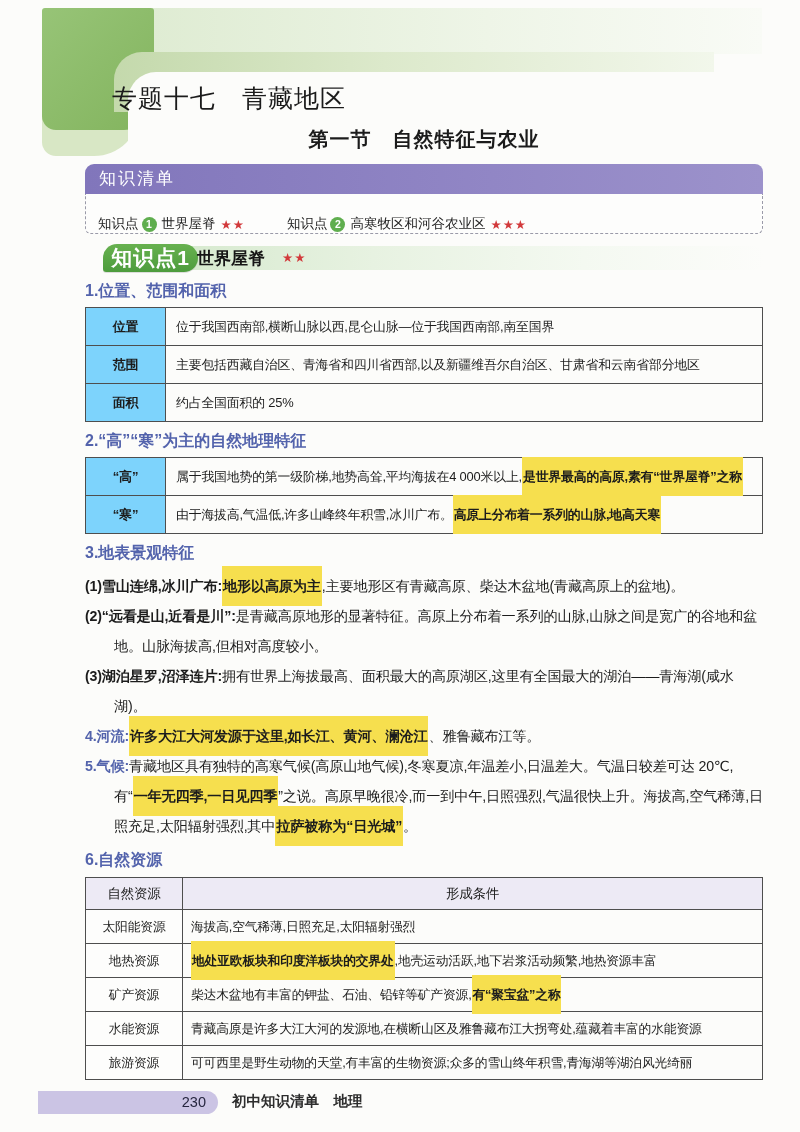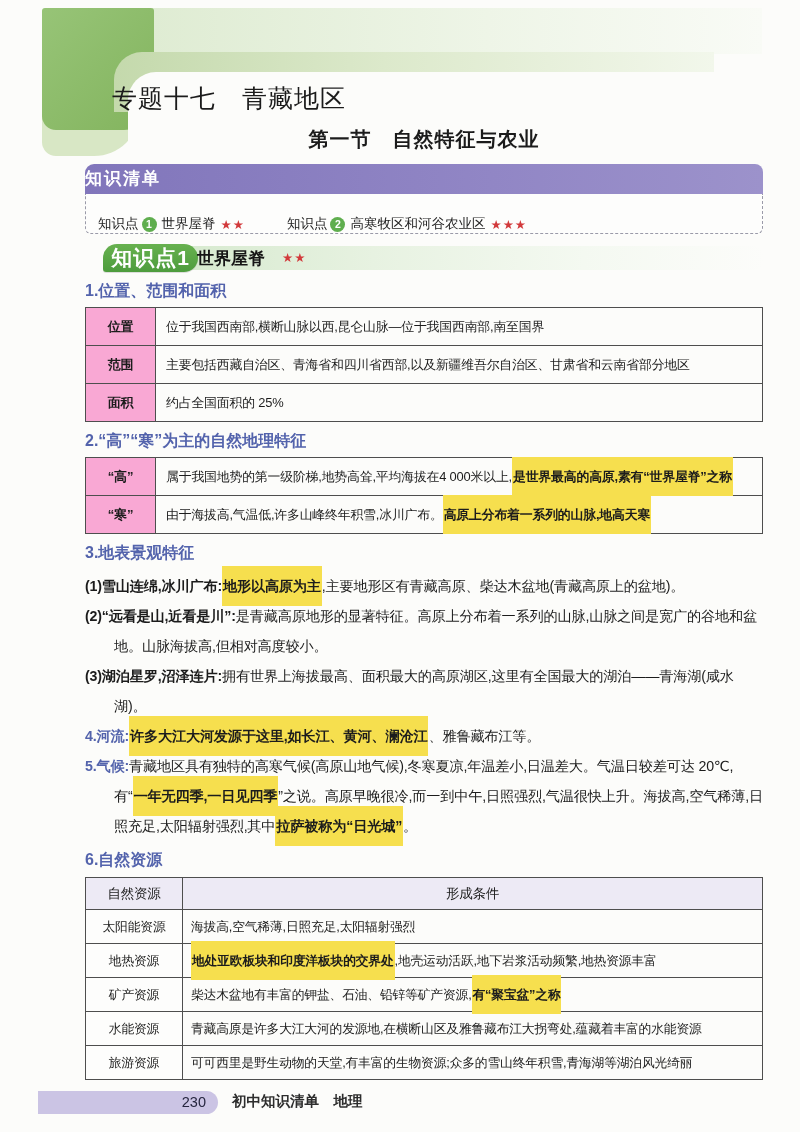--- a/index.html
+++ b/index.html
@@ -22,22 +22,22 @@
     background:#fcfcfa; border-top-left-radius:28px; }
   .chapter-title { position:absolute; left:112px; top:82px; font-size:25px; font-weight:normal;
     color:#1b1b1b; letter-spacing:1px; }
 
   
   .content { position:absolute; left:85px; top:126px; width:678px; }
   .section-subtitle { text-align:center; font-size:20px; font-weight:bold; color:#1b1b1b;
     height:26px; margin-bottom:12px; letter-spacing:1px; }
 
   .banner { height:30px; background:linear-gradient(90deg,#8176bb 0%,#9186c5 60%,#9c92cb 100%);
-    border-radius:9px 8px 0 0; color:#ffffff; font-size:17px; font-weight:bold;
-    line-height:30px; letter-spacing:2px; }
+    border-radius:9px 8px 0 0; color:#ffffff; font-size:17px; font-weight:normal;
+    line-height:30px; padding-left:14px; letter-spacing:2px; }
   .index-box { height:40px; border:1px dashed #9a9aa8; border-top:none; background:#fdfdfc;
     border-radius:0 0 6px 6px; display:flex; align-items:flex-end; padding-left:12px; gap:42px; }
   .index-item { display:flex; align-items:center; font-size:13.5px; color:#222; }
   .num-circle { display:inline-flex; width:15px; height:15px; border-radius:50%;
     background:#5fae4e; color:#fff; font-size:10.5px; font-weight:bold;
     align-items:center; justify-content:center; margin:0 5px 0 3px; }
   .stars { color:#d2393b; font-size:12.5px; letter-spacing:1px; margin-left:5px; }
 
   .kp-row { position:relative; margin-top:10px; height:28px; margin-bottom:9px; }
   .kp-band { position:absolute; left:76px; right:-2px; top:2px; height:24px; border-radius:12px;
@@ -47,21 +47,21 @@
     border-radius:14px 14px 14px 3px; color:#fff; font-size:21px; font-weight:bold;
     text-align:center; line-height:28px; letter-spacing:1px; box-shadow:0 1px 0 rgba(0,0,0,.12);margin-left:18px; }
   .kp-title { position:absolute; left:112px; top:3px; font-size:17px; font-weight:bold; color:#151515; }
   .kp-stars { position:absolute; left:192px; top:6px; }
 
   .h-blue { color:#5363ac; font-weight:bold; font-size:16px; margin-top:9px; height:22px; }
 
   table { border-collapse:collapse; width:100%; margin-top:4px; }
   td { border:1px solid #4e4e4e; font-size:13px; color:#1c1c1c; line-height:19px;
     padding:9px 10px; letter-spacing:-0.2px; }
-  .t12 td.lbl { width:70px; background:#f9a8d4; font-weight:bold; text-align:center; padding:9px 4px; }
+  .t12 td.lbl { width:80px; background:#7dd3fc; font-weight:bold; text-align:center; padding:9px 4px; }
   .t12 td.val { font-size:12.9px; }
   .t6 { margin-top:5px; }
   .t6 td { font-size:12.8px; padding:7px 8px; }
   .t6 td.lbl { width:97px; text-align:center; background:#fdfdfc; padding:7px 2px; }
   .t6 tr.head td { background:#edeaf5; text-align:center; padding:6px 4px; font-size:13.5px; }
 
   .body-block { margin-top:6px; }
   .item { font-size:14.2px; line-height:30px; padding-left:29px; text-indent:-29px;
     color:#1c1c1c; letter-spacing:-0.2px; }
   .b { font-weight:bold; }

